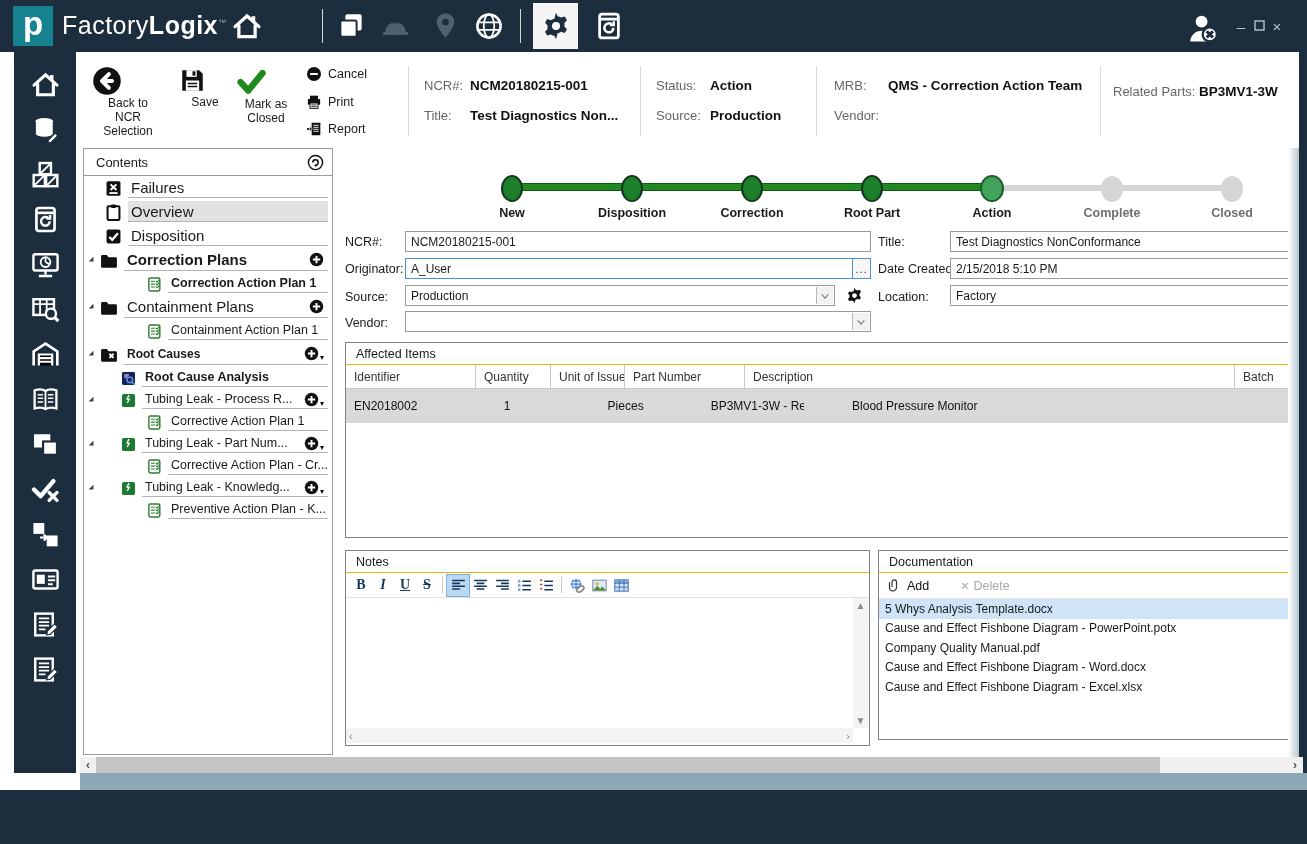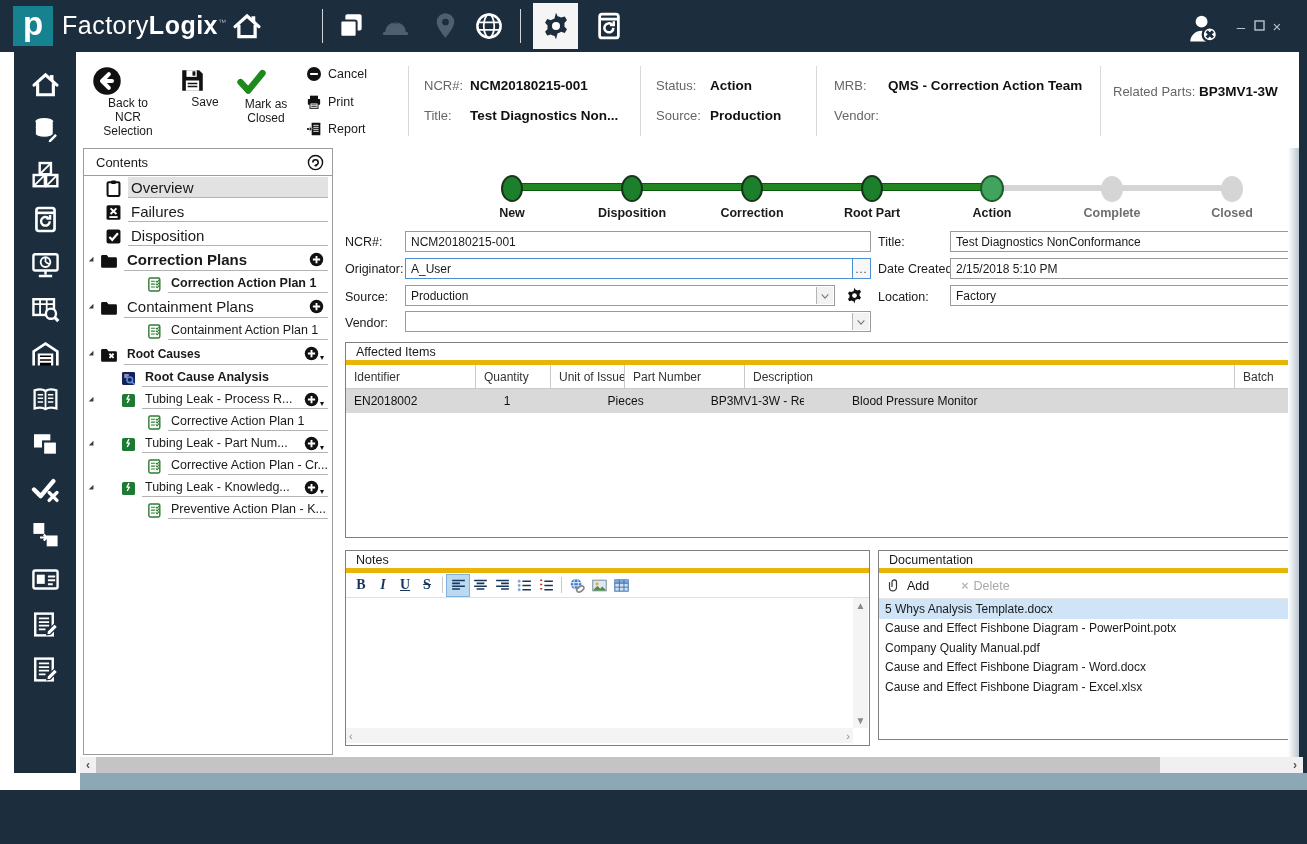--- a/index.html
+++ b/index.html
@@ -65,28 +65,28 @@
          padding:0 5px; background:#fff; white-space:nowrap; overflow:hidden; }
   .fld.focus { border-color:#4a90d2; }
   .fld .grow { flex:1; }
   .dd-btn { width:17px; align-self:stretch; margin:1px -4px 1px 0; background:#f2f2f2; border-left:1px solid #b5b5b5;
             display:flex; align-items:center; justify-content:center; color:#666; }
   .dots-btn { width:18px; align-self:stretch; margin:0 -5px 0 0; background:#f7f7f7; border-left:1px solid #4a90d2;
               display:flex; align-items:center; justify-content:center; font-size:11px; color:#333; letter-spacing:1px;}
 
   
   .gbox { border:1px solid #808080; background:#fff; }
-  .gbox-cap { height:22px; border-bottom:5px solid #eab308; display:flex; align-items:center;
+  .gbox-cap { height:22px; border-bottom:1px solid #eab308; display:flex; align-items:center;
               padding-left:10px; font-size:12.5px; color:#1a1a1a; }
 
   
   .ai-hdr { display:flex; height:24px; border-bottom:1px solid #c9c9c9; }
   .ai-hdr .c { border-right:1px solid #c9c9c9; display:flex; align-items:center; padding-left:8px;
                font-size:12px; color:#333; white-space:nowrap; overflow:hidden; }
-  .ai-row { display:flex; height:24px; background:#d9d9d9;gap:40px; }
+  .ai-row { display:flex; height:34px; background:#d9d9d9;gap:40px; }
   .ai-row .c { display:flex; align-items:center; padding-left:8px; font-size:12px; color:#111;
                white-space:nowrap; overflow:hidden; }
 
   
   .nt-toolbar { height:25px; border-bottom:1px solid #e0e0e0; display:flex; align-items:center; padding-left:4px; }
   .nt-btn { width:22px; height:21px; display:flex; align-items:center; justify-content:center;
             font-family:"Liberation Serif", serif; font-size:14px; font-weight:bold; color:#17365d; }
   .nt-btn.active { background:#bcd9f2; outline:1px solid #7fb2e0; }
   .nt-sep { width:1px; height:16px; background:#c9c9c9; margin:0 4px; }
   .scroll-v { position:absolute; right:1px; top:0; bottom:16px; width:15px; background:#f4f4f4; }
@@ -390,38 +390,38 @@
           <circle cx="12" cy="12" r="10" fill="none" stroke="#111" stroke-width="2"></circle>
           <path d="M8.2 12 a3.8 3.8 0 1 1 3.8 3.8" fill="none" stroke="#111" stroke-width="2.2"></path>
           <path d="M13.2 18.5 l-3.4 -2.4 3.8 -2 Z" fill="#111"></path>
         </svg>
       </span>
   </div>
   <div class="tree" id="tree">
       <div class="trow" style="height: 24px;">
         <span class="tico" style="left: 20px;">
           <svg width="19" height="19" viewBox="0 0 24 24">
-            <rect x="4.5" y="4" width="15" height="17.5" rx="1.5" fill="none" stroke="#111" stroke-width="2.6"></rect>
-            <rect x="9" y="1.8" width="6" height="4.4" rx="1" fill="#111"></rect>
-          </svg>
-        </span>
-        <span class="line sel" style="left: 44px;">
-          <span class="tlabel" style="font-size: 15px;">Overview</span>
+            <rect x="3.2" y="2.8" width="17.6" height="18.4" rx="2" fill="#111"></rect>
+            <path d="M8.3 6.8 l7.4 7 M15.7 6.8 l-7.4 7" stroke="#fff" stroke-width="2.5"></path>
+            <rect x="6.8" y="16.6" width="10.4" height="2.3" fill="#fff"></rect>
+          </svg>
+        </span>
+        <span class="line" style="left: 44px;">
+          <span class="tlabel" style="font-size: 15px;">Failures</span>
         </span>
       </div>
       <div class="trow" style="height: 24px;">
         <span class="tico" style="left: 20px;">
           <svg width="19" height="19" viewBox="0 0 24 24">
-            <rect x="3.2" y="2.8" width="17.6" height="18.4" rx="2" fill="#111"></rect>
-            <path d="M8.3 6.8 l7.4 7 M15.7 6.8 l-7.4 7" stroke="#fff" stroke-width="2.5"></path>
-            <rect x="6.8" y="16.6" width="10.4" height="2.3" fill="#fff"></rect>
-          </svg>
-        </span>
-        <span class="line" style="left: 44px;">
-          <span class="tlabel" style="font-size: 15px;">Failures</span>
+            <rect x="4.5" y="4" width="15" height="17.5" rx="1.5" fill="none" stroke="#111" stroke-width="2.6"></rect>
+            <rect x="9" y="1.8" width="6" height="4.4" rx="1" fill="#111"></rect>
+          </svg>
+        </span>
+        <span class="line sel" style="left: 44px;">
+          <span class="tlabel" style="font-size: 15px;">Overview</span>
         </span>
       </div>
       <div class="trow" style="height: 24px;">
         <span class="tico" style="left: 20px;">
           <svg width="19" height="19" viewBox="0 0 24 24">
             <rect x="3.2" y="3.2" width="17.6" height="17.6" rx="2.6" fill="#111"></rect>
             <path d="M6.8 12.6 l3.6 3.6 L17.6 7.8" fill="none" stroke="#fff" stroke-width="2.8"></path>
           </svg>
         </span>
         <span class="line" style="left: 44px;">

